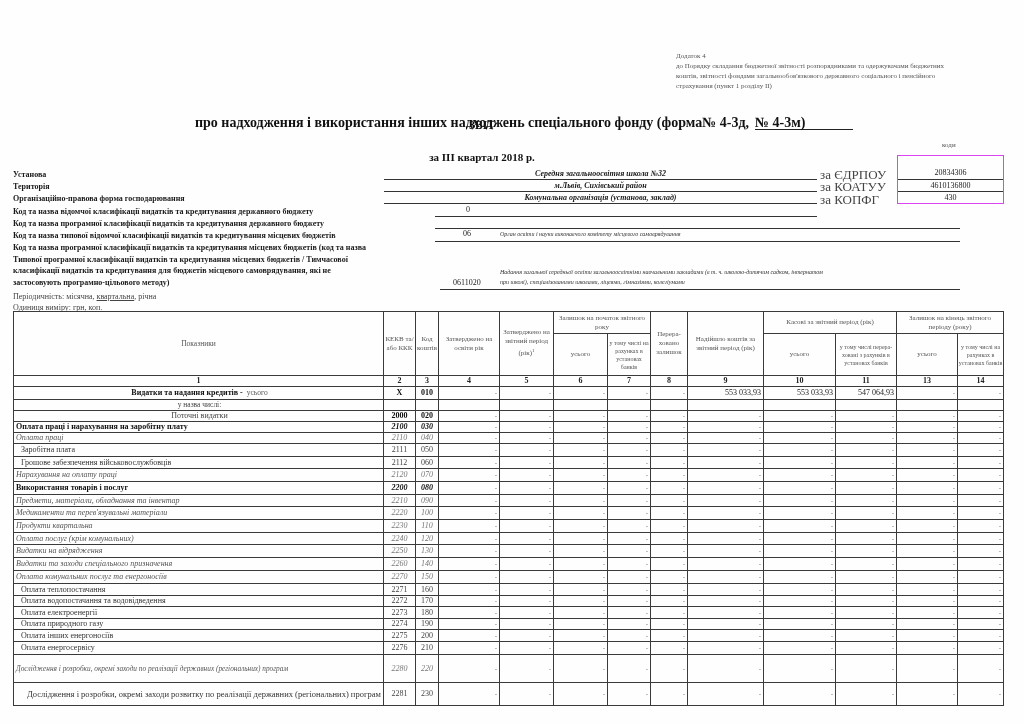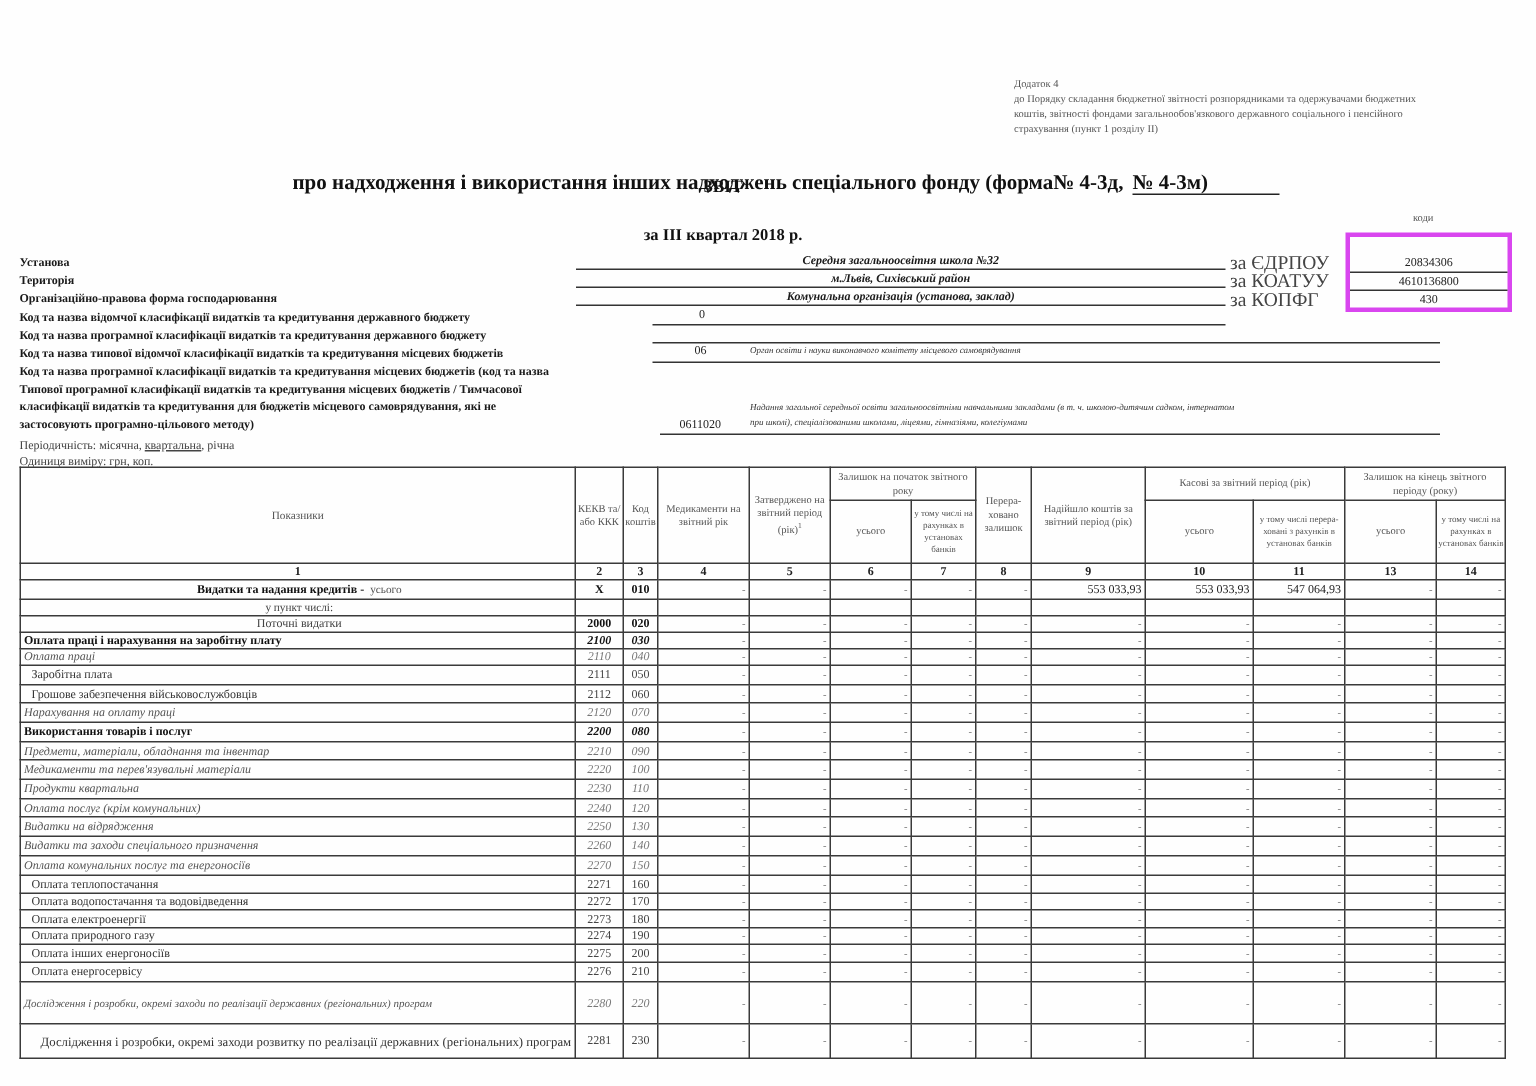--- a/index.html
+++ b/index.html
@@ -14,21 +14,21 @@
 #report-period{top:131px;font-size:11px;}
 .lbl{position:absolute;left:13px;font-size:8px;font-weight:bold;line-height:10px;white-space:nowrap;color:#1a1a1a;}
 .plain{font-weight:normal;color:#444;}
 .fieldline{position:absolute;border-bottom:1px solid #333;height:11px;font-size:8px;font-style:italic;font-weight:bold;text-align:center;line-height:11px;white-space:nowrap;color:#1a1a1a;}
 .blankline{position:absolute;border-bottom:1px solid #333;height:1px;}
 .code-val{position:absolute;font-size:8px;color:#222;white-space:nowrap;}
 .small-it{position:absolute;font-size:6px;font-style:italic;color:#333;white-space:nowrap;}
 .underlined{text-decoration:underline;}
 #codes-header{left:942px;top:141px;font-size:7px;color:#555;}
 .codelbl{position:absolute;left:820px;font-size:13px;color:#444;white-space:nowrap;}
-#codes-box{position:absolute;left:897px;top:155px;width:105px;border:3px solid #d946ef;}
+#codes-box{position:absolute;left:897px;top:155px;width:105px;border:1px solid #d946ef;}
 #codes-box .crow{height:11px;border-top:1px solid #333;font-size:8px;text-align:center;line-height:11px;color:#222;}
 #codes-box .crow.first{height:23px;border-top:none;line-height:12px;padding-top:11px;box-sizing:border-box;}
 #report-table{position:absolute;left:13px;top:311px;width:991px;border-collapse:collapse;table-layout:fixed;font-size:8px;}
 #report-table th,#report-table td{border:1px solid #3a3a3a;padding:0;overflow:hidden;}
 #report-table th{font-weight:normal;font-size:7px;line-height:9px;color:#555;text-align:center;vertical-align:middle;}
 #report-table th.tiny{font-size:6px;line-height:8px;}
 #report-table th sup{font-size:5px;}
 tr.h1{height:22px;} tr.h2{height:42px;} tr.num{height:11px;}
 #report-table tr.num th{font-size:8px;font-weight:bold;color:#222;line-height:10px;}
 #report-table td{line-height:10px;white-space:nowrap;vertical-align:middle;}
@@ -124,21 +124,21 @@
       <col style="width:72px">
       <col style="width:61px">
       <col style="width:61px">
       <col style="width:46px">
   </colgroup>
   <thead>
     <tr class="h1">
       <th rowspan="2" style="font-size:7.5px">Показники</th>
       <th rowspan="2">КЕКВ та/або ККК</th>
       <th rowspan="2">Код коштів</th>
-      <th rowspan="2">Медикаменти на звітний рік</th>
+      <th rowspan="2">Затверджено на освіти рік</th>
       <th rowspan="2"><span>Затверджено на звітний період (рік)</span><sup>1</sup></th>
       <th colspan="2">Залишок на початок звітного року</th>
       <th rowspan="2">Перера-ховано залишок</th>
       <th rowspan="2">Надійшло коштів за звітний період (рік)</th>
       <th colspan="2">Касові за звітний період (рік)</th>
       <th colspan="2">Залишок на кінець звітного періоду (року)</th>
     </tr>
     <tr class="h2">
       <th>усього</th>
       <th class="tiny">у тому числі на рахунках в установах банків</th>
@@ -173,21 +173,21 @@
         <td class="v">-</td>
         <td class="v">-</td>
         <td class="v">-</td>
         <td class="v num">553 033,93</td>
         <td class="v num">553 033,93</td>
         <td class="v num">547 064,93</td>
         <td class="v">-</td>
         <td class="v">-</td>
       </tr>
       <tr class="row note" style="height: 11px;">
-        <td class="lbl-cell"><span>у пункт числі:</span></td>
+        <td class="lbl-cell"><span>у назва числі:</span></td>
         <td class="k"></td>
         <td class="c"></td>
         <td class="v"></td>
         <td class="v"></td>
         <td class="v"></td>
         <td class="v"></td>
         <td class="v"></td>
         <td class="v"></td>
         <td class="v"></td>
         <td class="v"></td>

